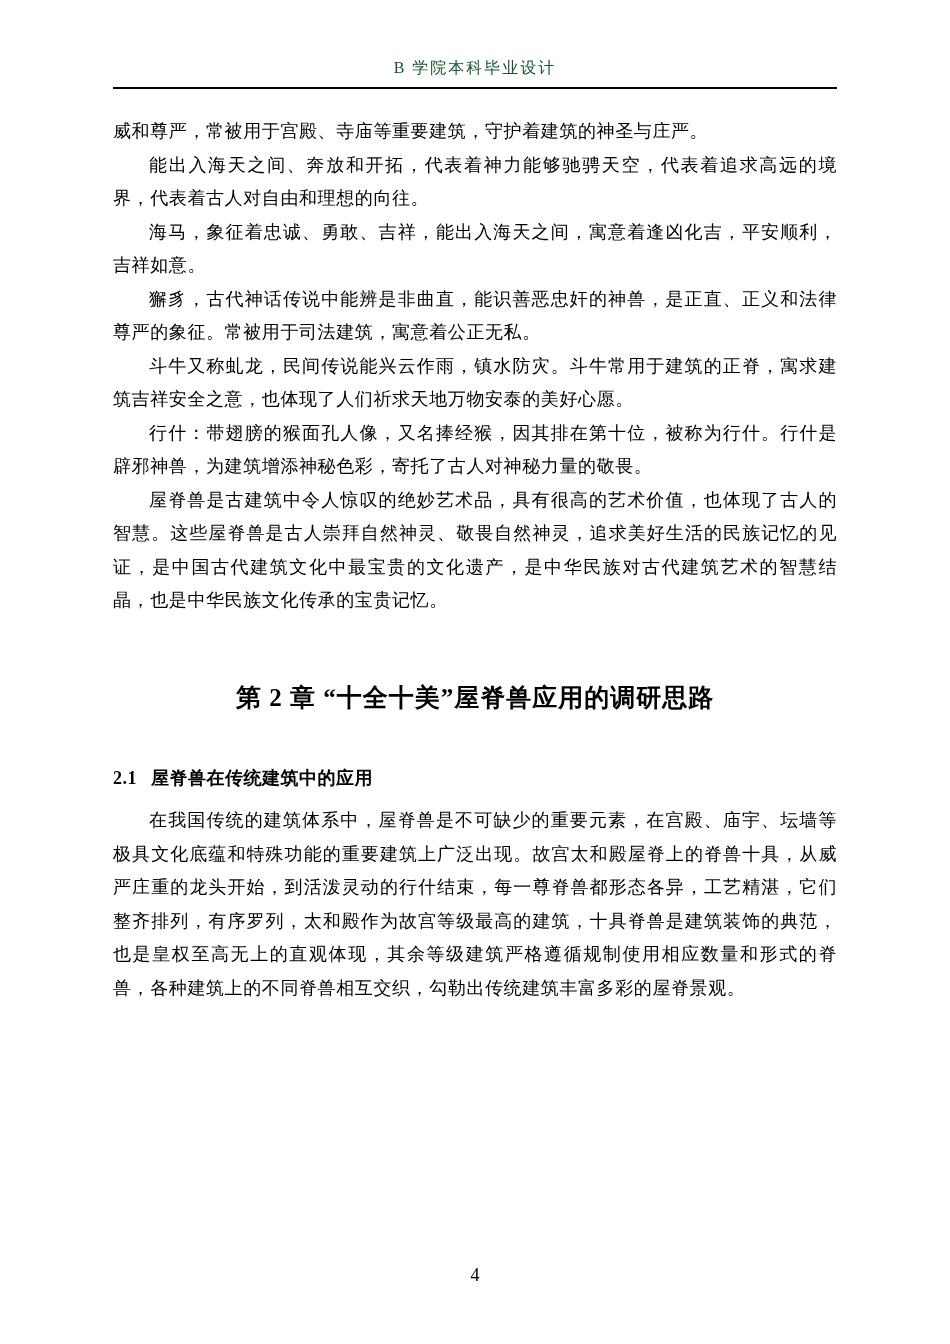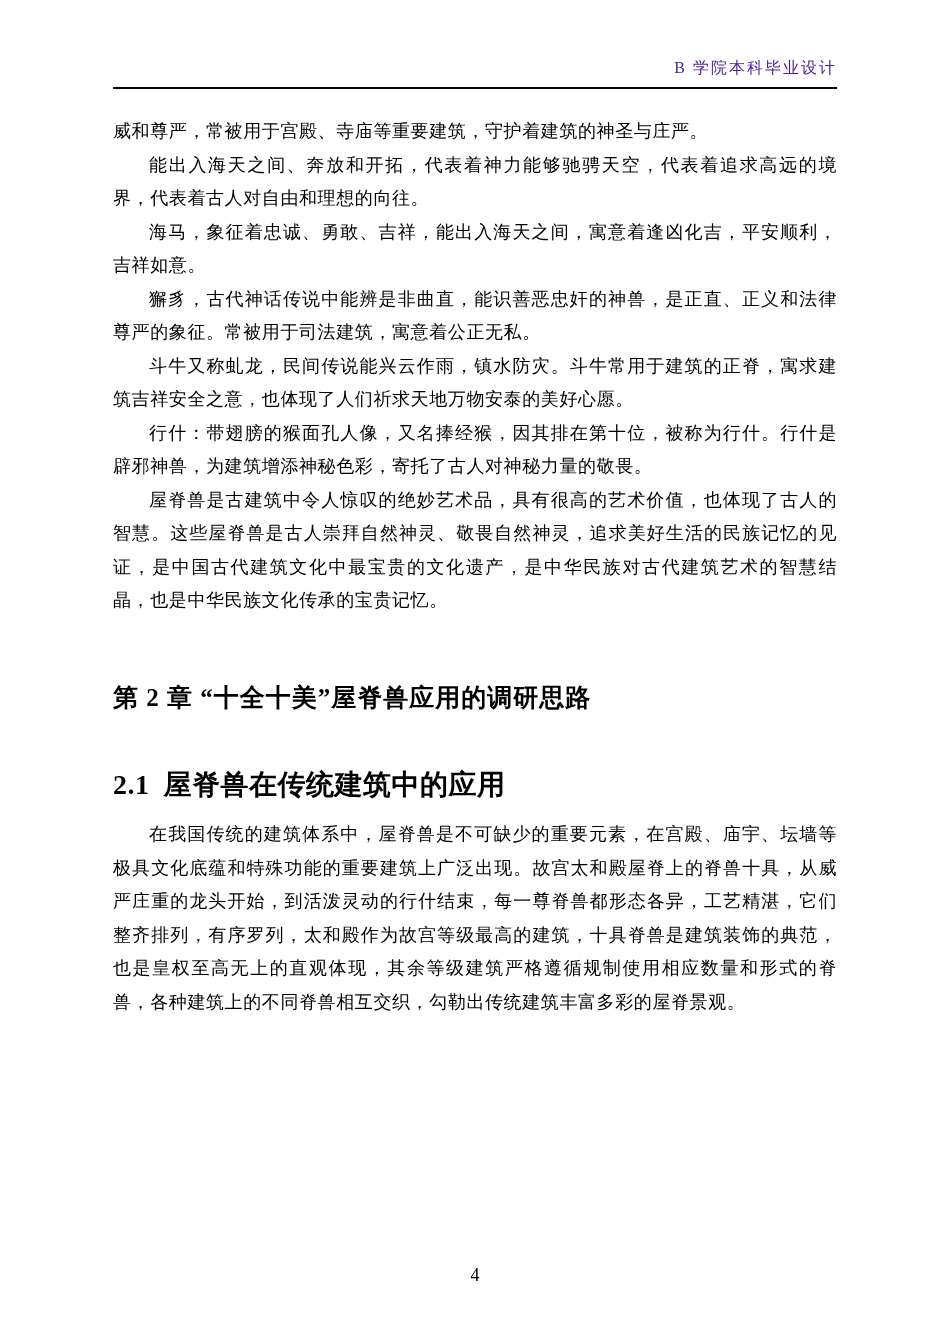--- a/index.html
+++ b/index.html
@@ -11,51 +11,52 @@
   .page {
     position: relative;
     width: 950px;
     height: 1344px;
     margin: 0 auto;
     background: #ffffff;
     padding: 58px 113px 0 113px;
     overflow: hidden;
   }
   .page-header {
-    text-align: right;
+    text-align: center;
     font-size: 16px;
     letter-spacing: 2px;
     padding-bottom: 8px;
     border-bottom: 2px solid #000000;
-    color: #4c1d95;
+    color: #14532d;
   }
   .body-text {
     margin-top: 26px;
     font-size: 18px;
     line-height: 33.5px;
     text-align: justify;
     text-justify: inter-ideograph;
     letter-spacing: 0.6px;
   }
   .body-text p {
     text-indent: 2em;
   }
   .body-text p.no-indent {
     text-indent: 0;
   }
   .chapter-heading {
     margin-top: 64px;
+    text-align: center;
     font-size: 25px;
     font-weight: bold;
     letter-spacing: 1px;
     line-height: 1.3;
   }
   .section-heading {
     margin-top: 52px;
-    font-size: 28px;
+    font-size: 18px;
     font-weight: bold;
     letter-spacing: 0.5px;
     text-align: left;
   }
   .section-heading .sec-num {
     margin-right: 14px;
   }
   .section-body {
     margin-top: 14px;
     font-size: 18px;

